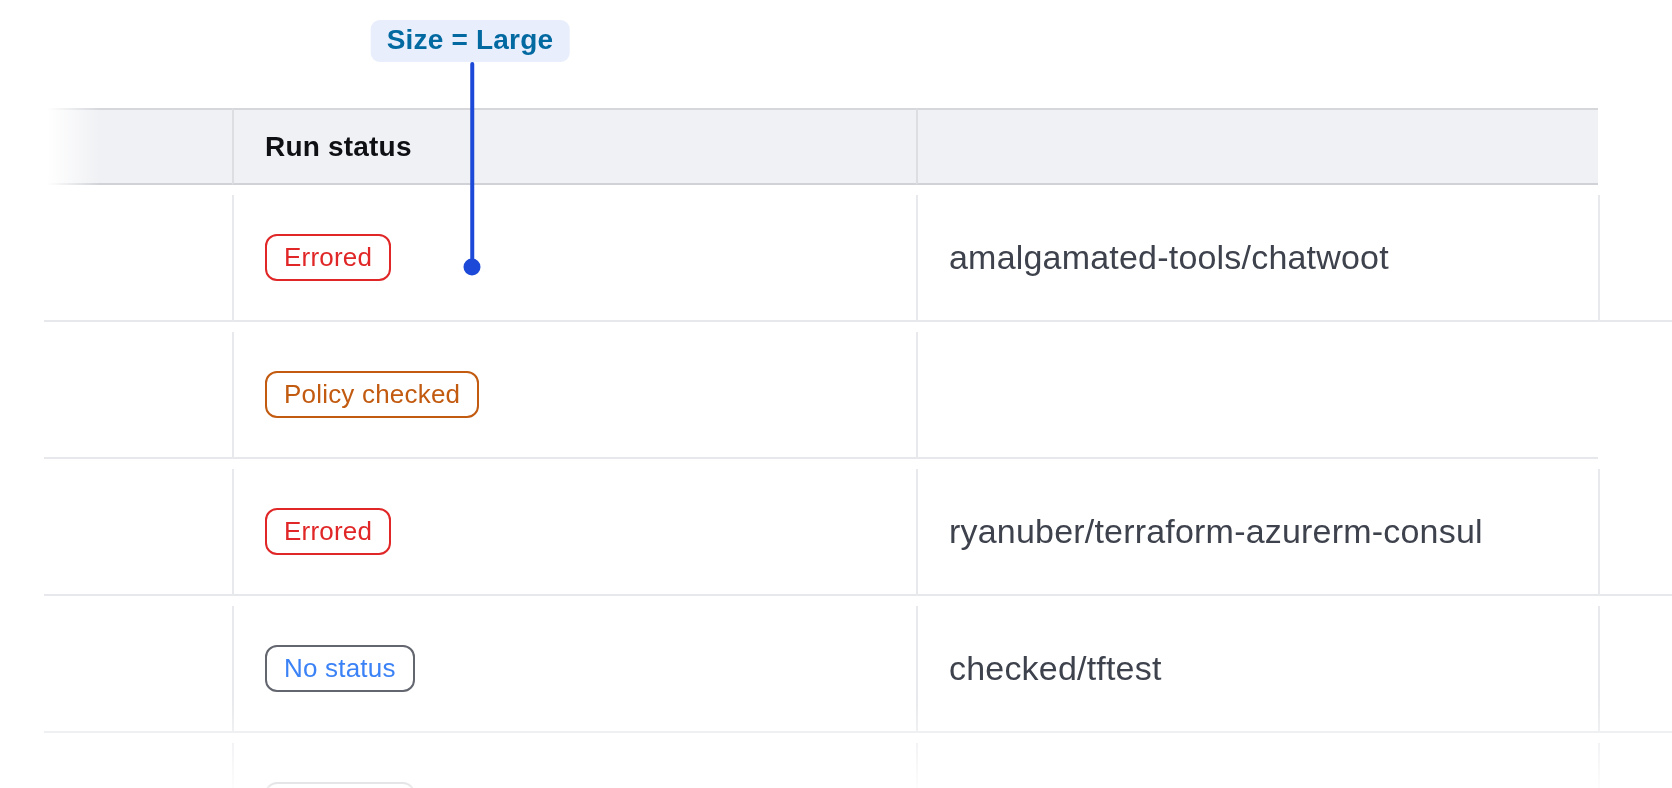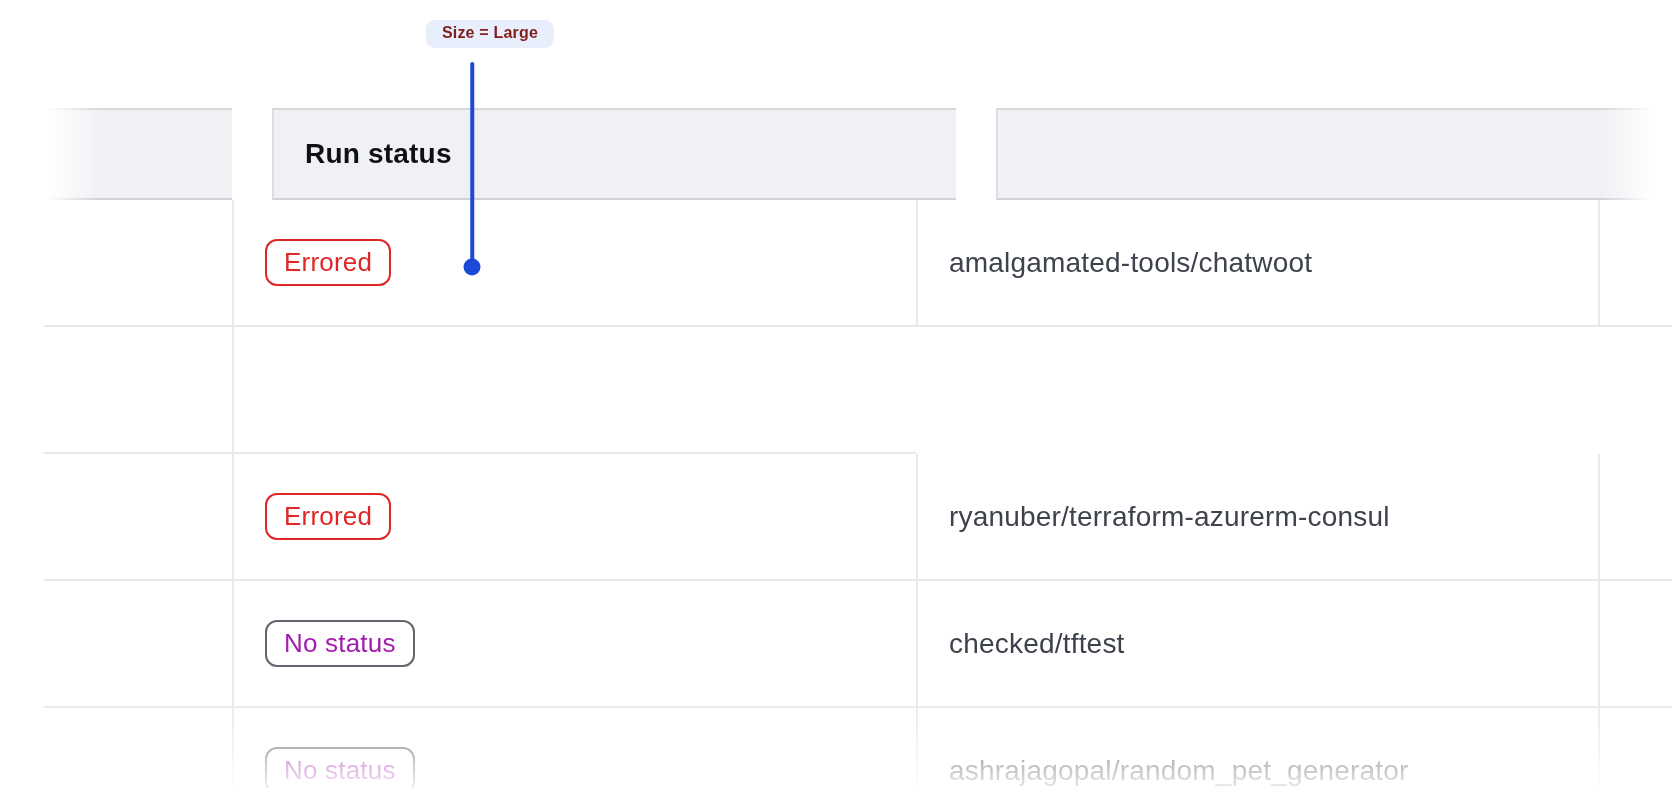--- a/index.html
+++ b/index.html
@@ -4,54 +4,54 @@
 <style>
   * { margin: 0; padding: 0; box-sizing: border-box; }
   html, body { width: 1672px; height: 788px; background: #ffffff; overflow: hidden;
     font-family: "Liberation Sans", sans-serif; }
 
   .frame { position: relative; width: 1672px; height: 788px; background: #ffffff; overflow: hidden; }
 
   
   .table { position: absolute; left: 44px; top: 108px; width: 1628px; height: 680px; overflow: hidden; }
   .trow { display: grid; grid-template-columns: 188px 684px 682px 1fr; width: 100%; }
-  .trow.header { height: 92px; gap: 40px; }
-  .trow.body { height: 127px; background: #ffffff; }
+  .trow.header { height: 77px; }
+  .trow.body { height: 127px; background: #ffffff; margin-top: 10px; }
 
   .th { background: #f0f1f4; border-top: 2px solid #d5d7db; border-bottom: 2px solid #d0d2d7;
         display: flex; align-items: center; padding: 0 31px;
         font-size: 28px; font-weight: 700; color: #0e1014; letter-spacing: 0.2px; }
   .th + .th { border-left: 2px solid #dcdee2; }
 
   .td { border-bottom: 2px solid #e7e8eb; display: flex; align-items: center; padding: 0 31px; }
   .td + .td { border-left: 2px solid #e8e9ec; }
 
-  .repo-name { font-size: 28px; font-weight: 400; color: #3e424d; letter-spacing: 0.2px; }
+  .repo-name { font-size: 34px; font-weight: 400; color: #3e424d; letter-spacing: 0.2px; }
 
   
   .badge { display: inline-block; font-size: 26px; font-weight: 500; line-height: 1.15;
            padding: 7px 17px; border-radius: 12px; border: 2px solid; background: #ffffff;
            letter-spacing: 0.2px; white-space: nowrap; }
   .badge--errored        { color: #e02626; border-color: #e02626; }
   .badge--policy-checked { color: #c25a10; border-color: #c25a10; }
-  .badge--no-status      { color: #a21caf; border-color: #63666f; }
+  .badge--no-status      { color: #3b82f6; border-color: #63666f; }
 
   
   .fade { position: absolute; pointer-events: none; z-index: 20; }
   .fade-header-left  { left: 40px;  top: 106px; width: 60px;  height: 99px;
     background: linear-gradient(to right, #ffffff 12%, rgba(255,255,255,0)); }
   .fade-header-right { left: 1602px; top: 106px; width: 70px; height: 99px;
     background: linear-gradient(to right, rgba(255,255,255,0), #ffffff 72%); }
   .fade-bottom { left: 0; top: 698px; width: 1672px; height: 90px;
     background: linear-gradient(180deg, rgba(255,255,255,0) 0%, rgba(255,255,255,0.5) 55%, rgba(255,255,255,0.88) 100%); }
 
   
   .annotation { position: absolute; z-index: 30; }
-  .annotation-label { position: absolute; left: 490px; top: 20px; transform: translateX(-50%);
-    background: #e8eefc; color: #7f1d1d; font-size: 16px; font-weight: 700;
+  .annotation-label { position: absolute; left: 470px; top: 20px; transform: translateX(-50%);
+    background: #e8eefc; color: #0369a1; font-size: 28px; font-weight: 700;
     padding: 4px 16px 6px 16px; border-radius: 9px; white-space: nowrap; letter-spacing: 0.2px; }
   .annotation-line { position: absolute; left: 472px; top: 62px; transform: translateX(-50%);
     width: 3.5px; height: 199px; background: #1c49d7; border-radius: 2px; }
   .annotation-dot { position: absolute; left: 472px; top: 267px; transform: translate(-50%, -50%);
     width: 17px; height: 17px; border-radius: 50%; background: #1c49d7; }
 </style>
 </head>
 <body>
 
 <div class="frame">
@@ -72,20 +72,23 @@
         <span class="badge badge--errored">Errored</span>
       </div>
       <div class="td">
         <span class="repo-name">amalgamated-tools/chatwoot</span>
       </div>
       <div class="td"></div>
     </div>
 
     <div class="trow body">
       <div class="td"></div>
+      <div class="td">
+        <span class="badge badge--policy-checked">Policy checked</span>
+      </div>
       <div class="td"></div>
     </div>
 
     <div class="trow body">
       <div class="td"></div>
       <div class="td">
         <span class="badge badge--errored">Errored</span>
       </div>
       <div class="td">
         <span class="repo-name">ryanuber/terraform-azurerm-consul</span>

